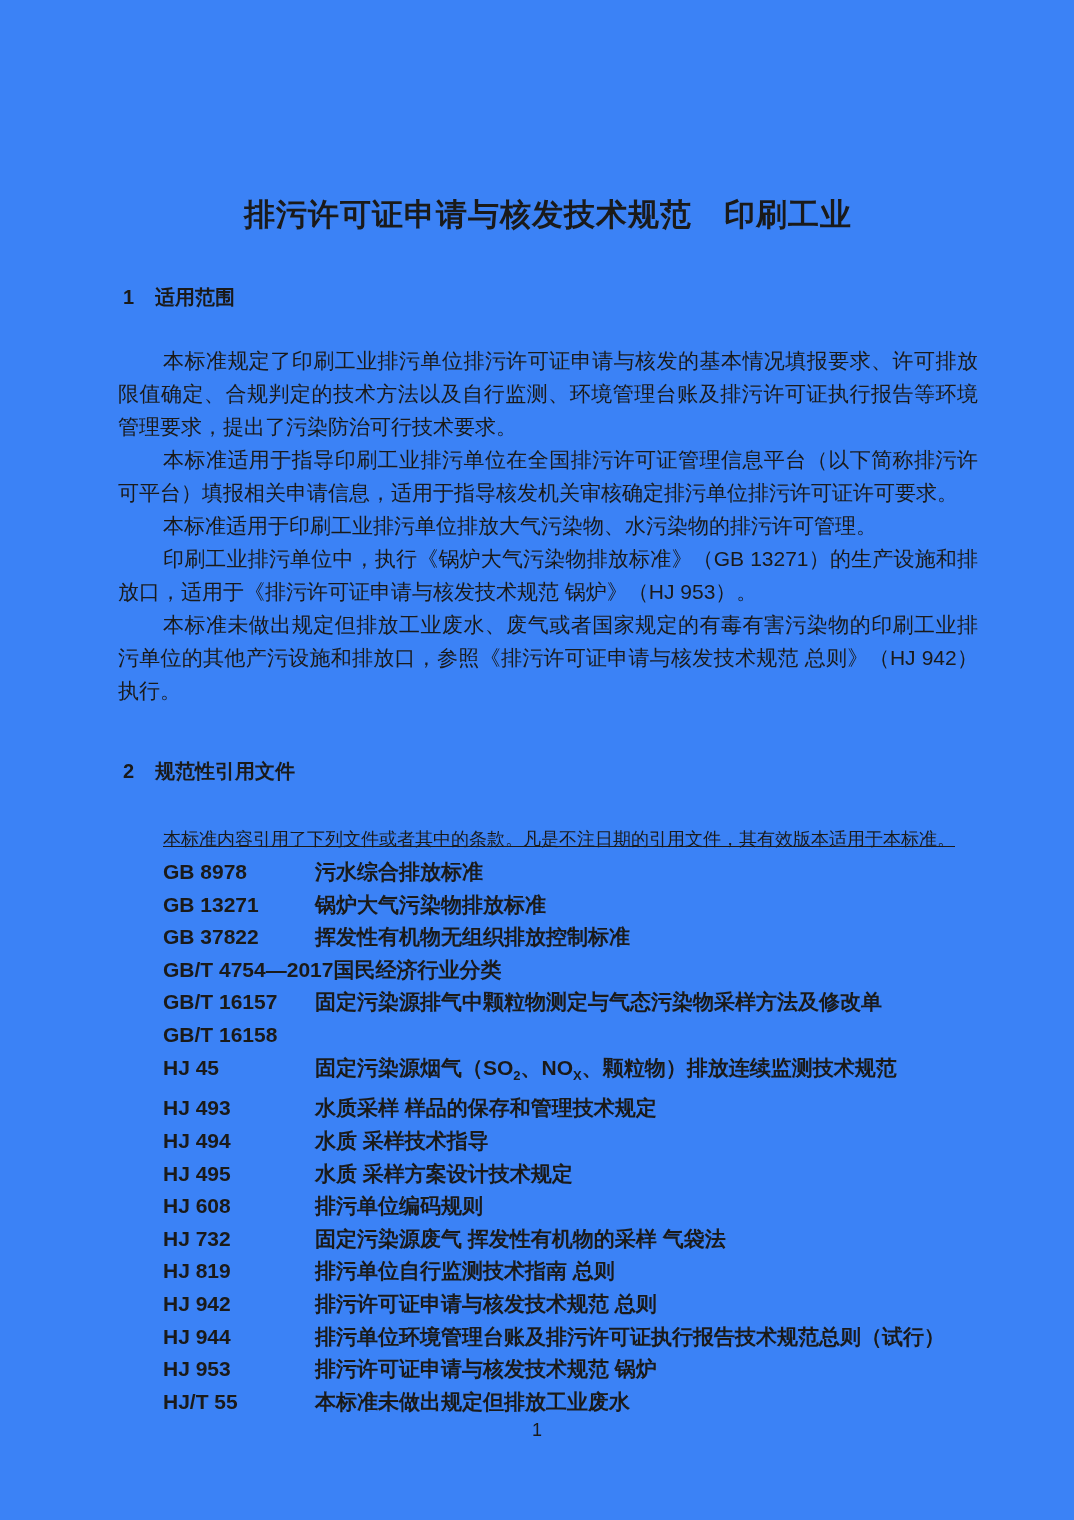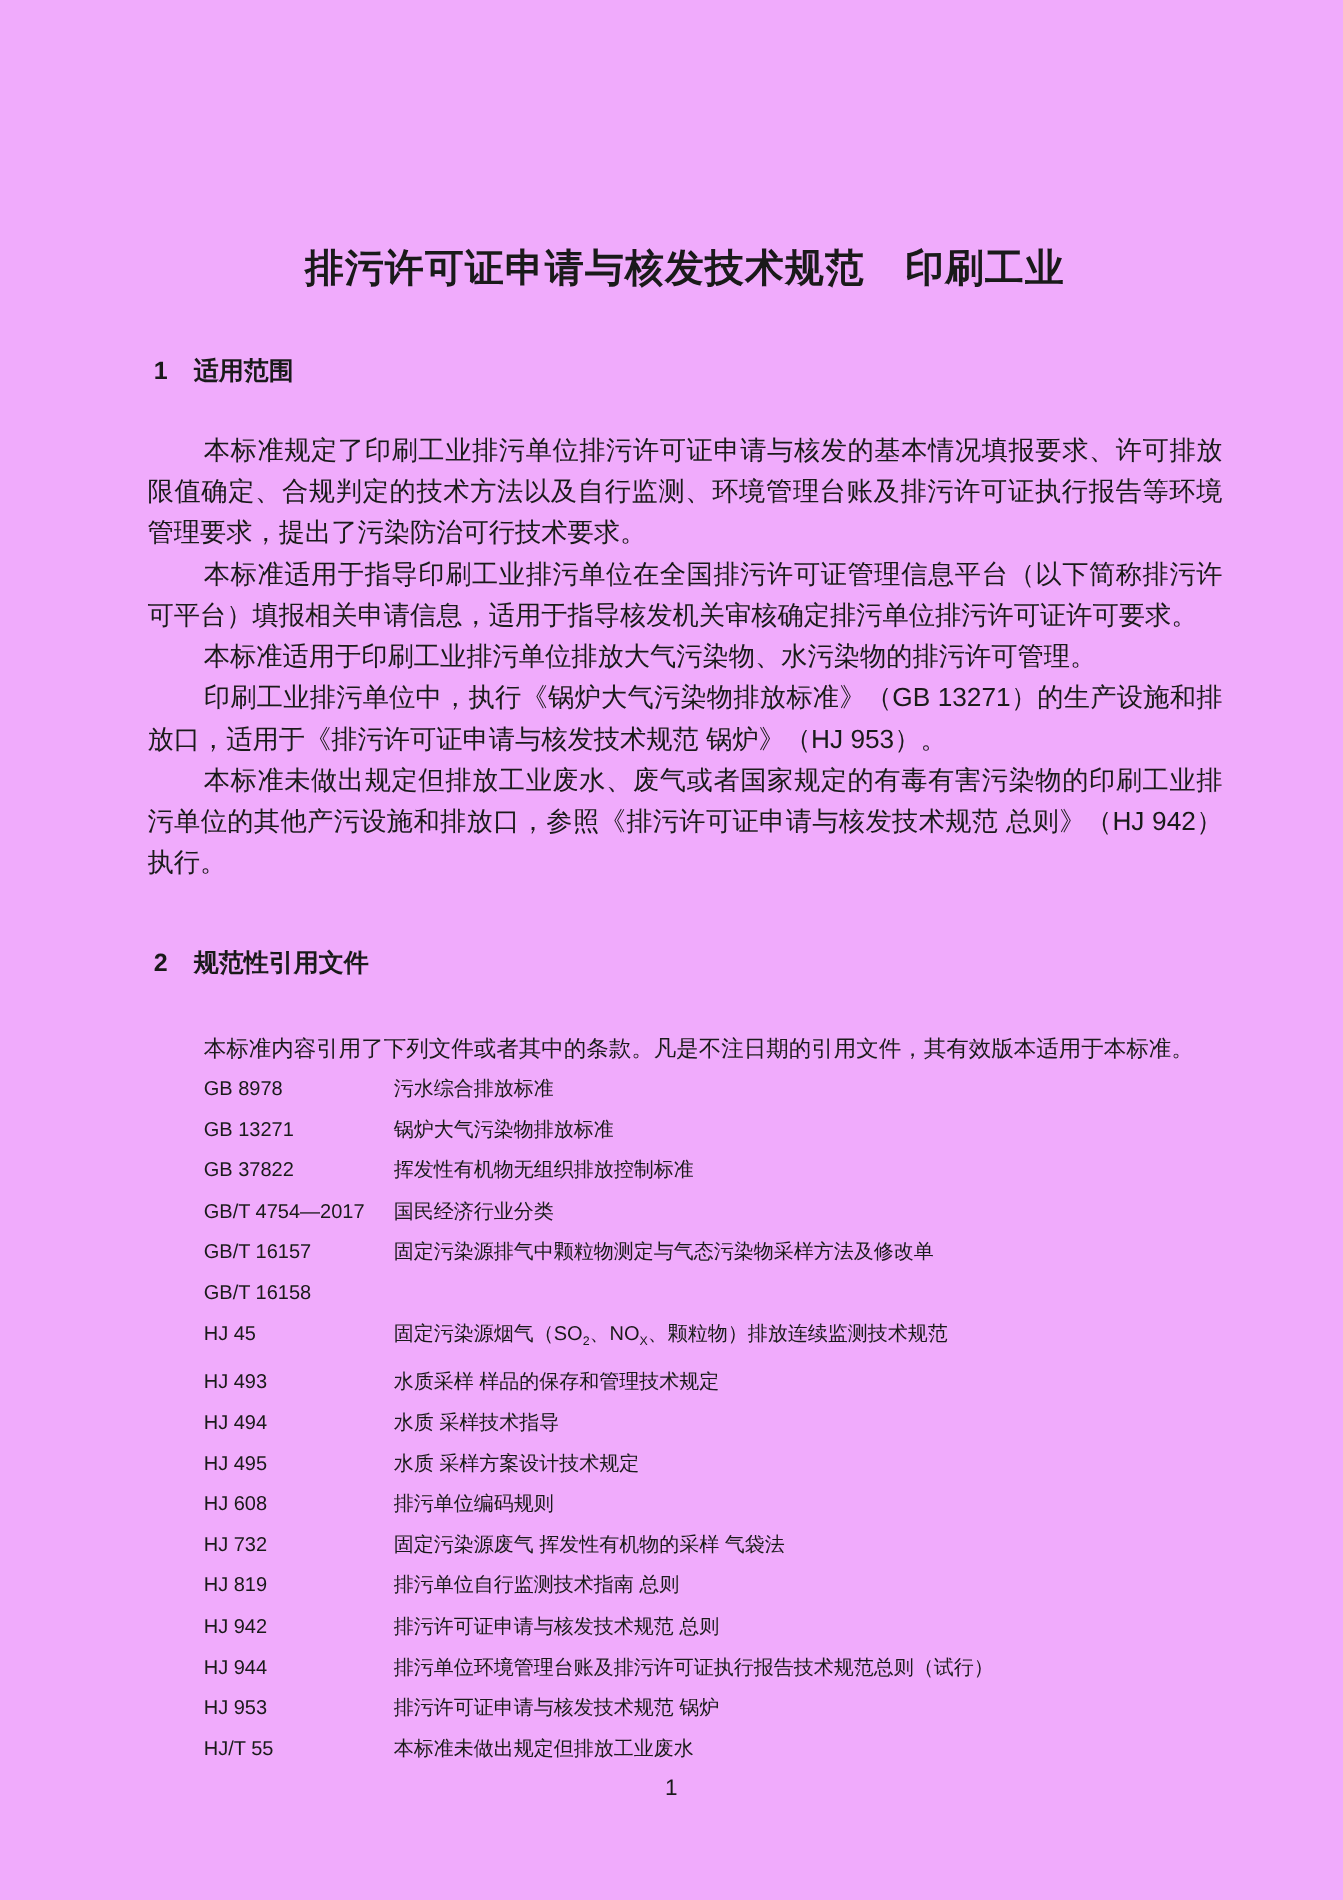--- a/index.html
+++ b/index.html
@@ -1,21 +1,21 @@
 <!DOCTYPE html>
 <html><head>
 <meta charset="utf-8">
 <style>
   html,body{margin:0;padding:0;background:#ffffff;}
   .page{
     position:relative;
     width:1074px;
     height:1520px;
     box-sizing:border-box;
-    background:#f0abfc;
+    background:#3b82f6;
     color:#1a1a1a;
     font-family:"Liberation Sans", sans-serif;
     padding:197px 96px 0 118px;
     overflow:hidden;
   }
   .doc-title{
     margin:0;
     text-align:center;
     font-size:31px;
     line-height:36px;
@@ -43,26 +43,28 @@
     text-align:justify;
     text-indent:45px;
   }
   .intro{
     margin:38px 0 0 0;
     font-size:18px;
     line-height:33px;
     text-indent:45px;
     white-space:nowrap;
     text-align:left;
+    text-decoration:underline;
   }
   #ref-list{margin-top:0;}
   .ref-row{
     display:flex;
-    font-size:16px;
+    font-size:21px;
     line-height:32.6px;
+    font-weight:bold;
   }
   .ref-code{
     flex:0 0 197px;
     box-sizing:border-box;
     padding-left:45px;
     white-space:nowrap;
   }
   .ref-title{flex:1;}
   .ref-title sub{font-size:0.62em;}
   .page-number{

